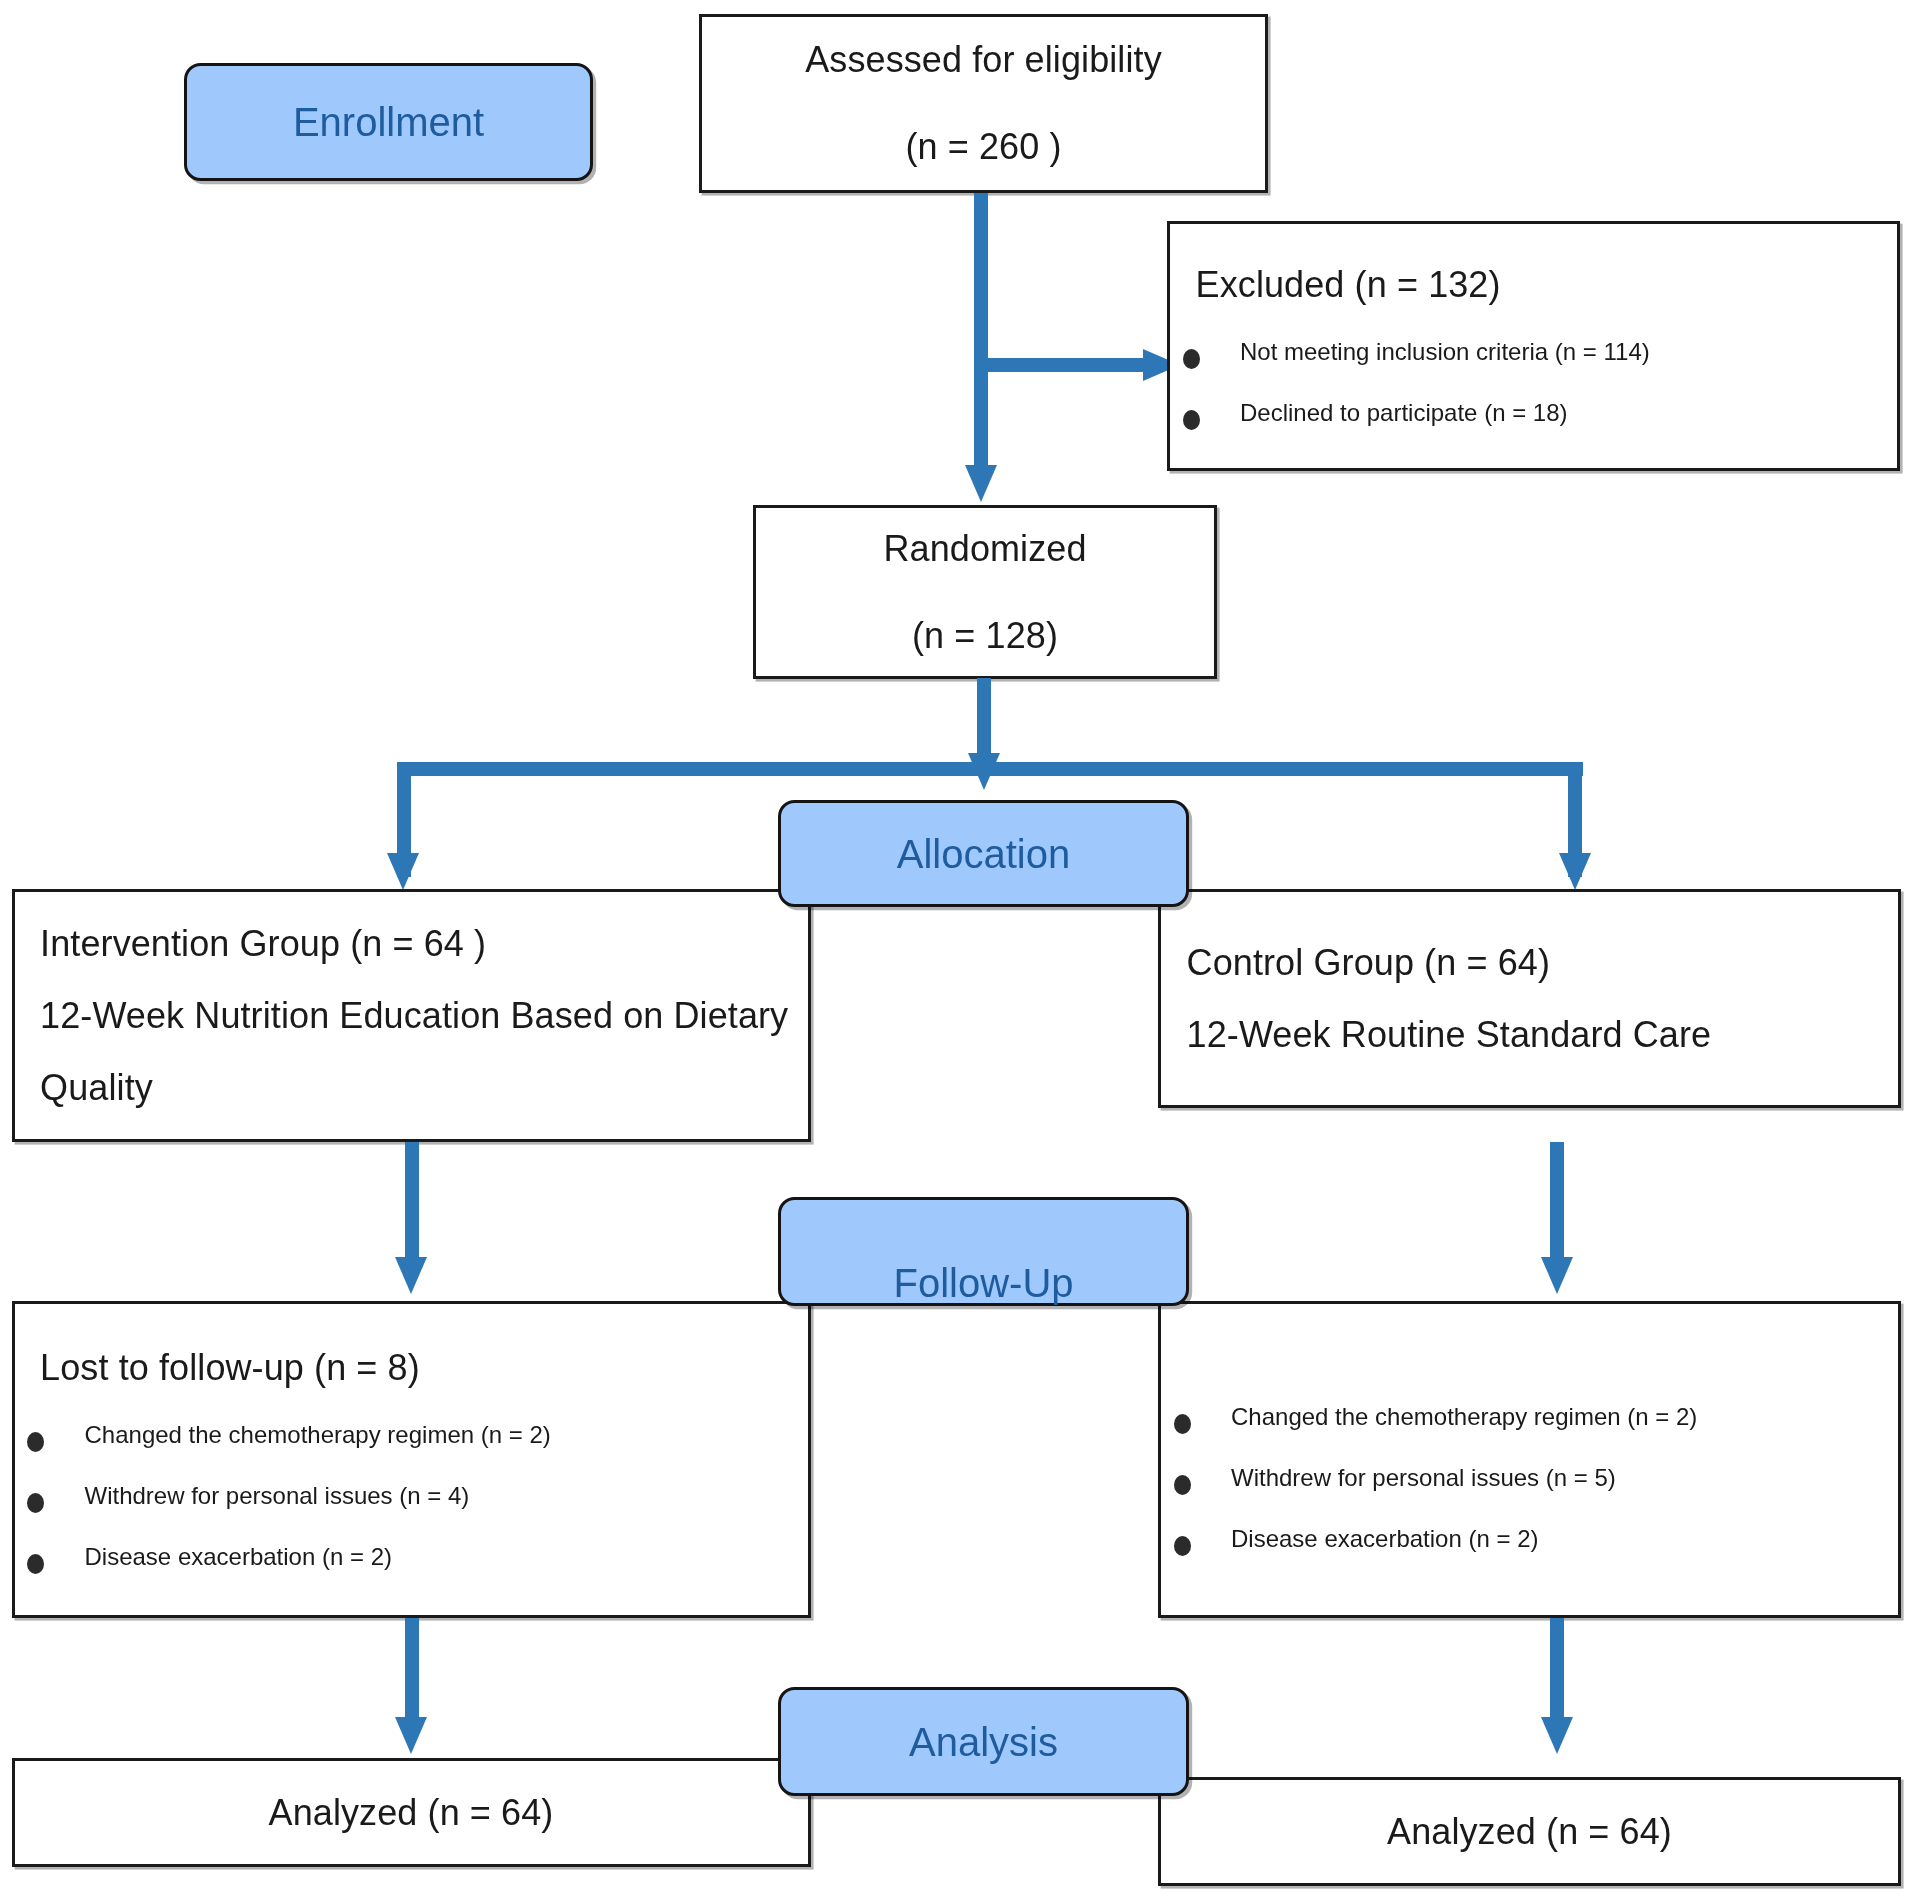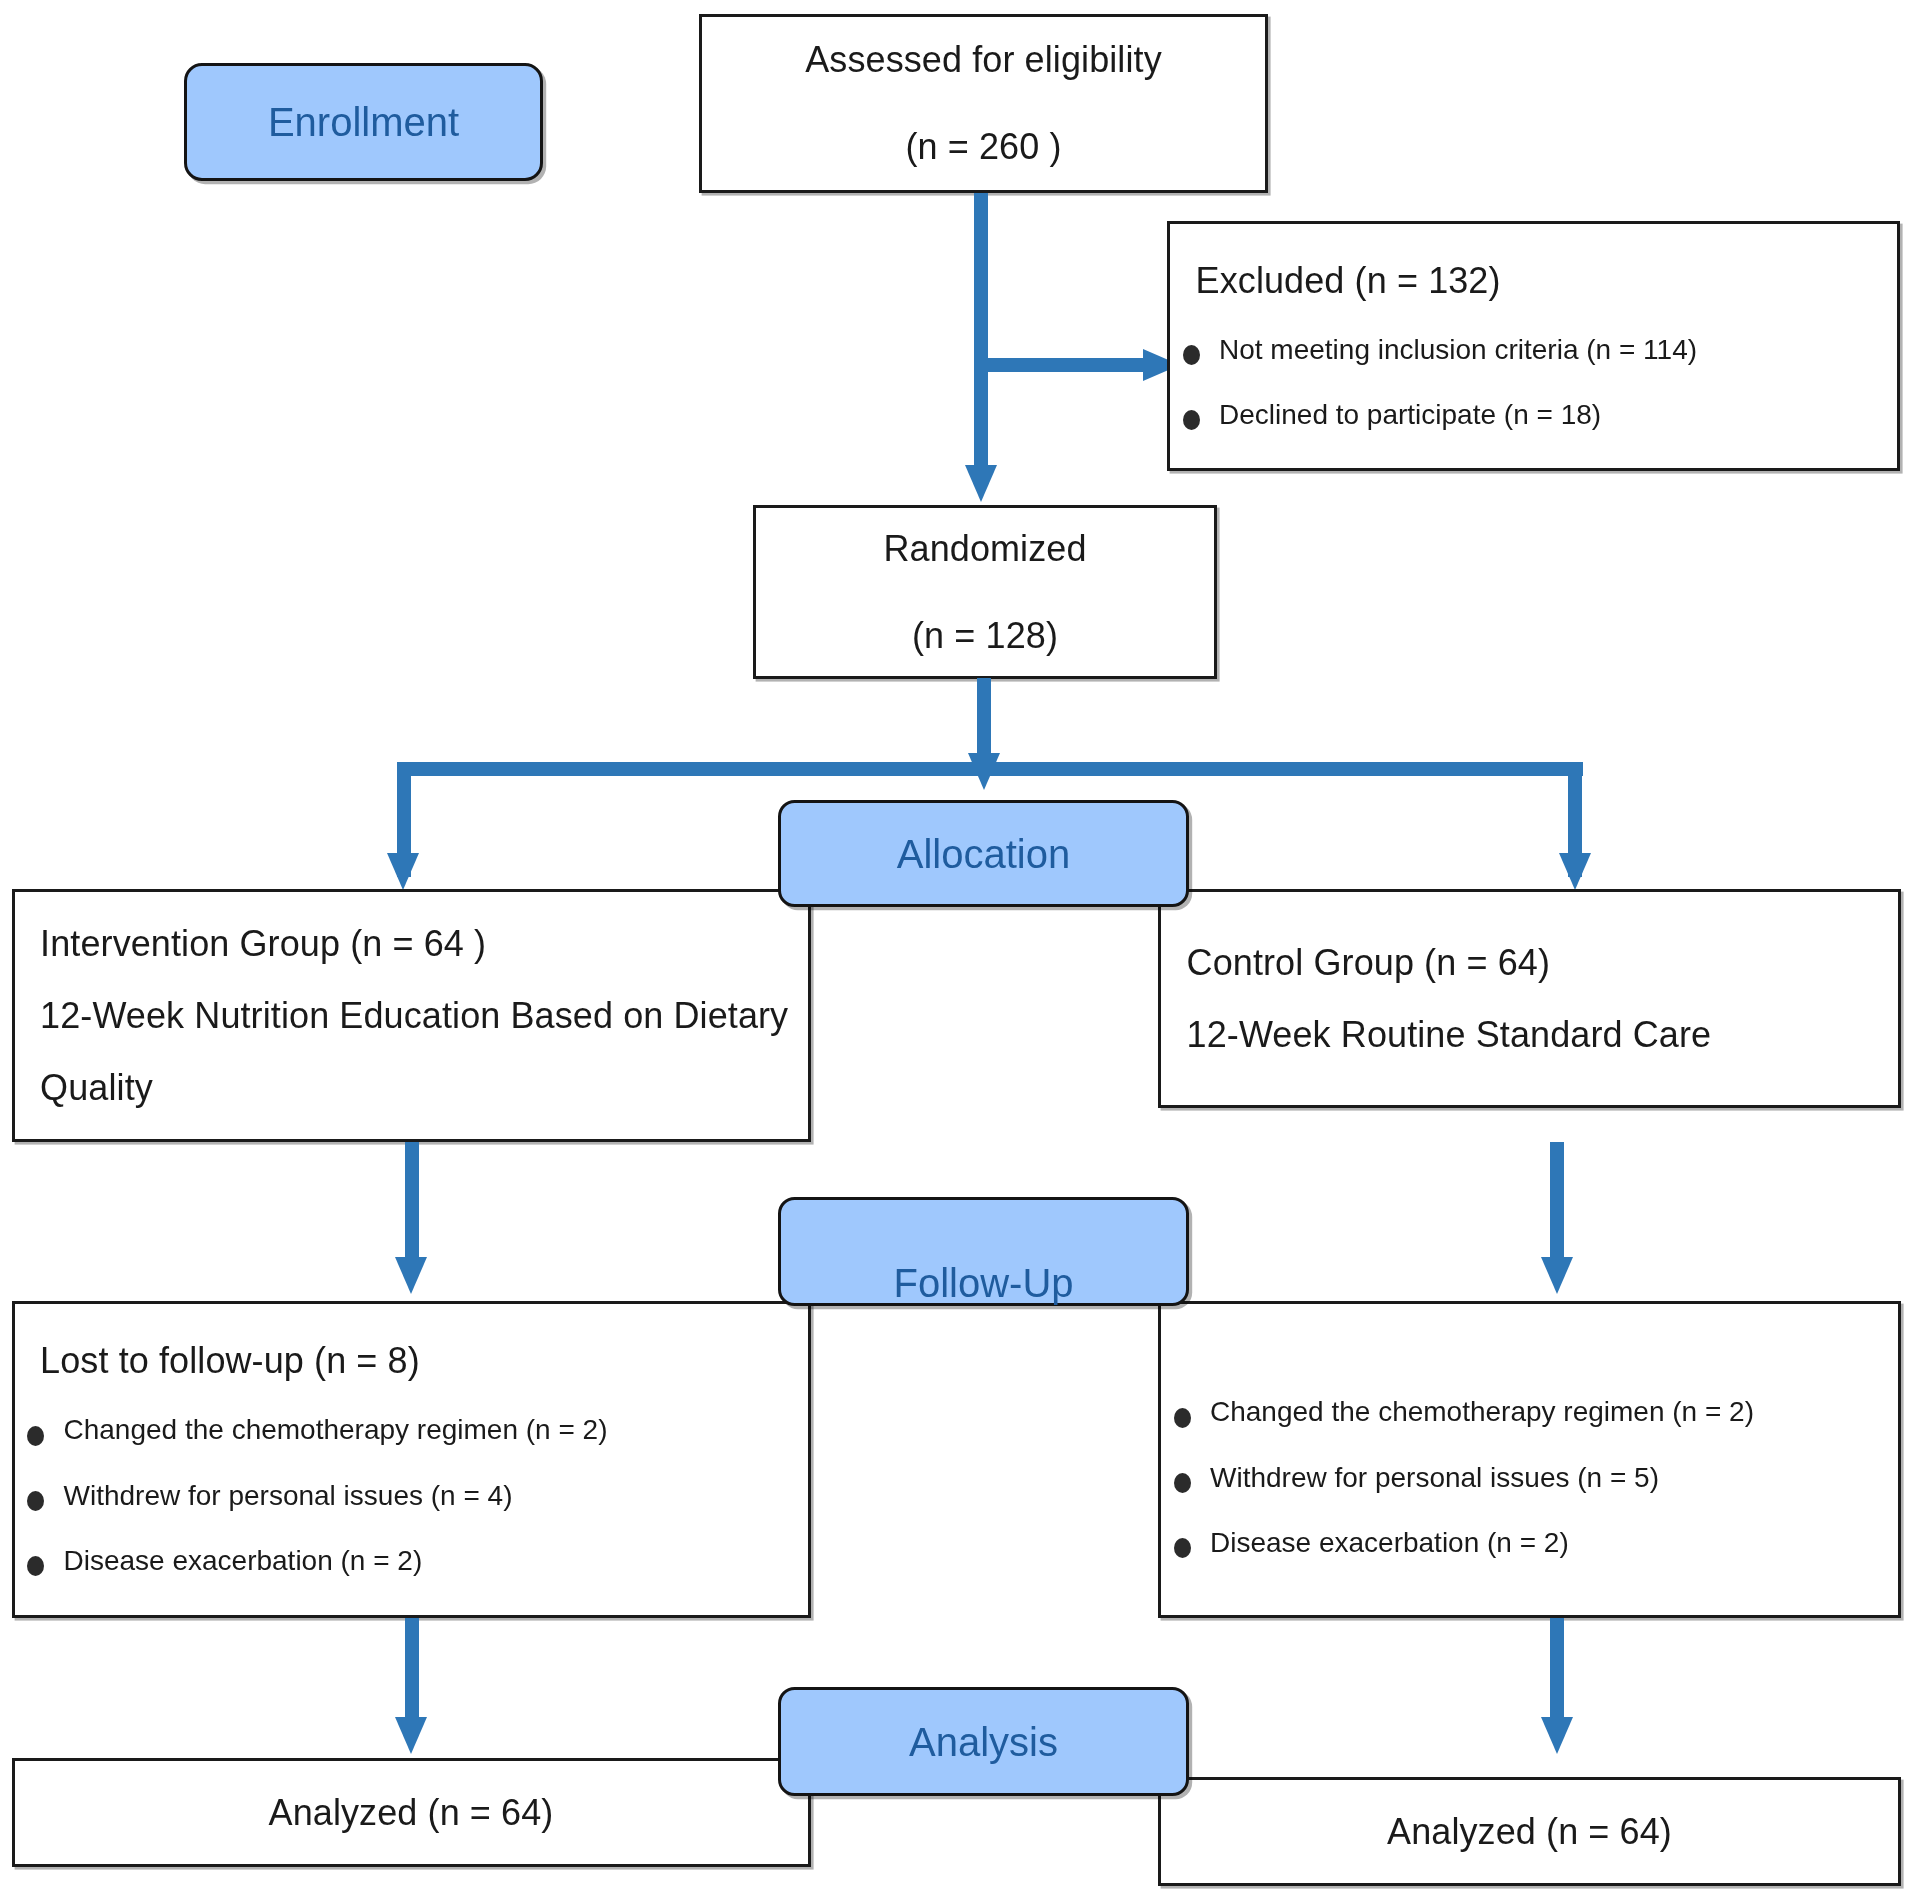--- a/index.html
+++ b/index.html
@@ -37,24 +37,24 @@
   .gap-lg{ margin-top:35px; }
   .gap-md{ margin-top:36px; }
 
   ul.bullets{
     list-style:none;
     margin:0;
     padding:0;
   }
   ul.bullets li{
     position:relative;
-    padding-left:49px;
+    padding-left:70px;
     margin-top:36px;
     color:#1a1a1a;
-    font-size:28px;
+    font-size:24px;
     line-height:1.05;
     white-space:nowrap;
   }
   ul.bullets li .bul{
     position:absolute;
     left:12.8px;
     top:10.2px;
     width:17px;
     height:20px;
     background:#2b2b2b;
@@ -95,21 +95,21 @@
     border-top:16.6px solid transparent;
     border-bottom:16.6px solid transparent;
     border-left:37px solid #2E77B7;
   }
 </style>
 </head>
 <body>
 
 <div id="stage">
 
-  <div class="label" style="left:184px; top:63px; width:359px; height:118px;border-radius:18px;">
+  <div class="label" style="left:184px; top:63px; width:409px; height:118px;">
     <span>Enrollment</span>
   </div>
 
   <div class="box centered" style="left:699px; top:14px; width:569px; height:179px;">
     <div class="box-inner">
       <div class="line">Assessed for eligibility</div>
       <div class="line gap-lg">(n = 260 )</div>
     </div>
   </div>
 

